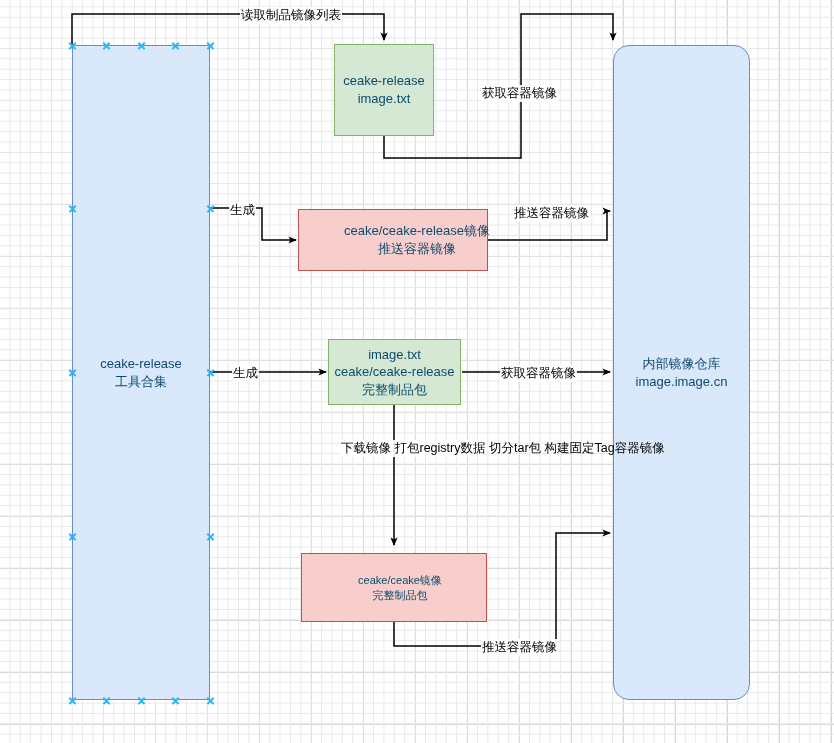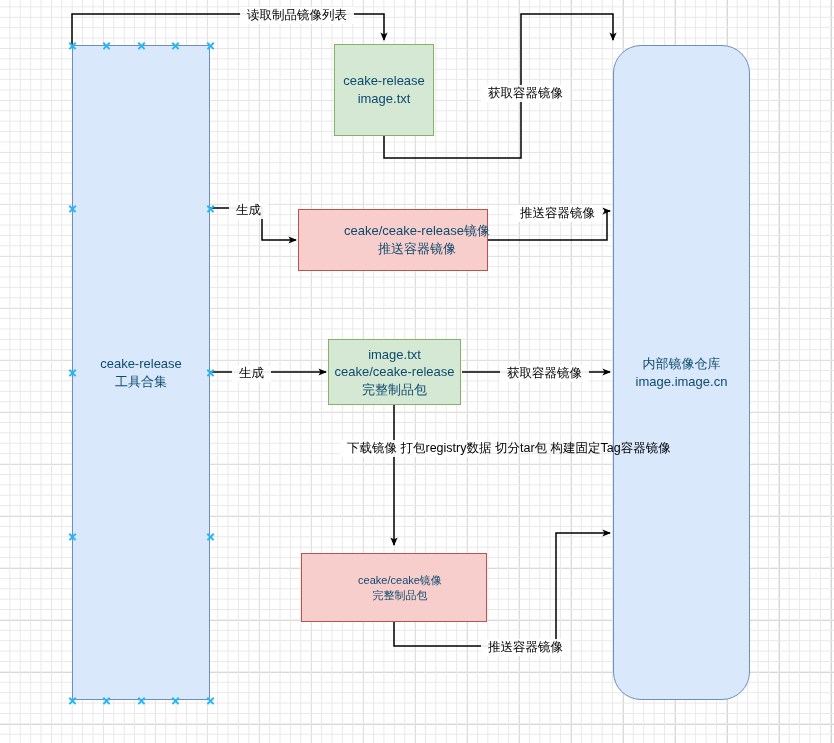--- a/index.html
+++ b/index.html
@@ -47,41 +47,41 @@
     color: #0c4a6e;
     white-space: nowrap;
   }
   .node-blue {
     background: #dae8fc;
     border: 1.4px solid #6c8ebf;
   }
   .node-blue-round {
     background: #dae8fc;
     border: 1.4px solid #6c8ebf;
-    border-radius: 28px;
+    border-radius: 16px;
   }
   .node-green {
     background: #d5e8d4;
     border: 1.2px solid #82b366;
   }
   .node-red {
     background: #f8cecc;
     border: 1.2px solid #b85450;
   }
   .node .line {
     display: block;
   }
   .edge-label {
     position: absolute;
     color: #000000;
     font-size: 12.5px;
     line-height: 1.32;
     white-space: nowrap;
     background: rgba(255,255,255,0.92);
-    padding: 0 7px;
+    padding: 0 1px;
     text-align: center;
   }
   .handle {
     position: absolute;
     width: 9px;
     height: 9px;
     margin-left: -4.5px;
     margin-top: -4.5px;
     pointer-events: auto;
   }

